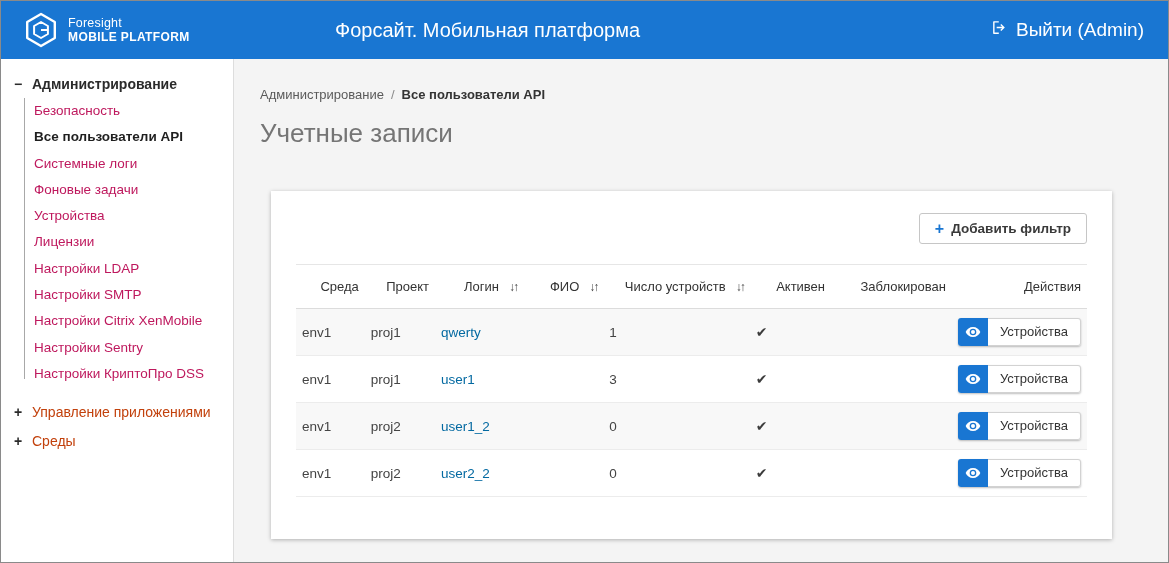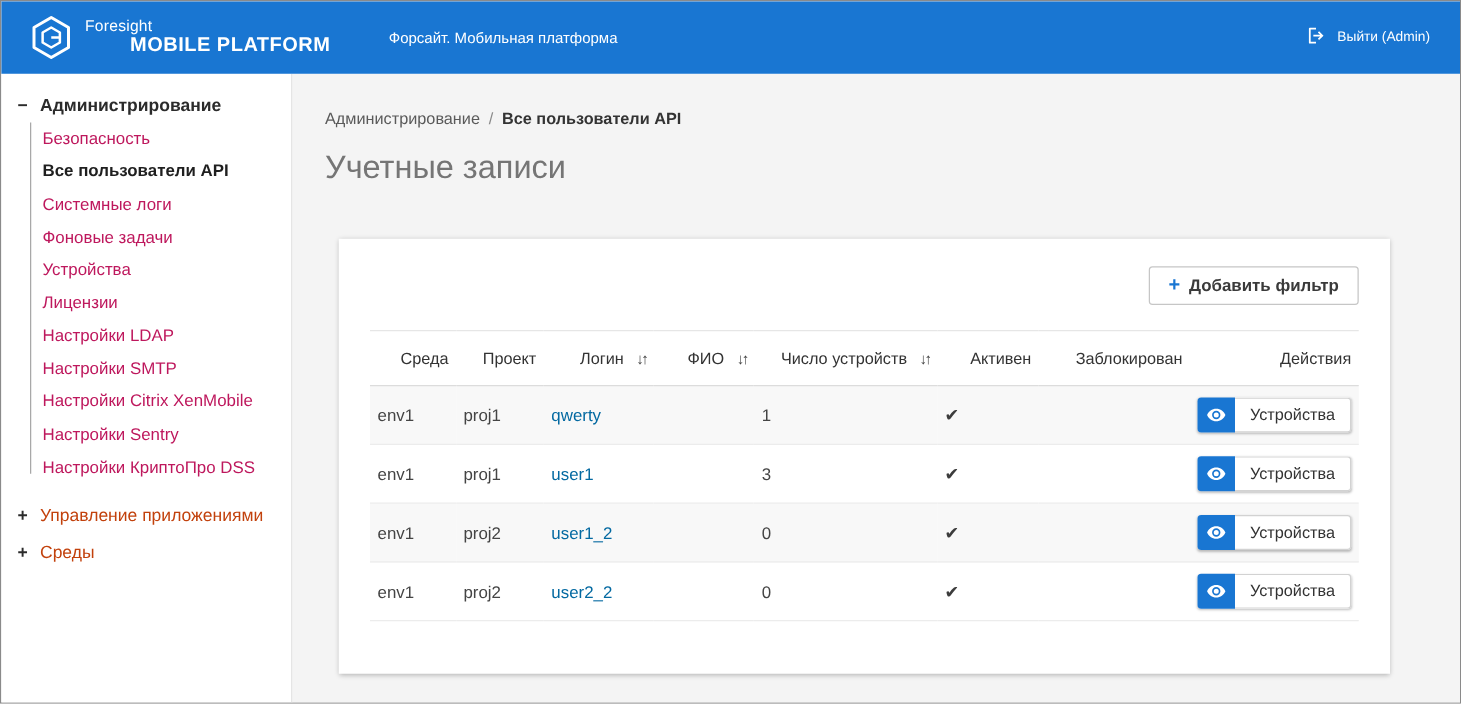--- a/index.html
+++ b/index.html
@@ -5,23 +5,23 @@
   * { box-sizing: border-box; margin: 0; padding: 0; }
   html, body { width: 1169px; height: 563px; }
   body { font-family: "Liberation Sans", "DejaVu Sans", sans-serif; background: #fff; }
   .page { width: 1169px; height: 563px; border: 1px solid #8a8a8a; overflow: hidden; display: flex; flex-direction: column; }
 
   
   .app-header { height: 58px; background: #1976d2; color: #fff; display: flex; align-items: center; position: relative; padding: 0 22px; flex: 0 0 58px; }
   .logo { display: flex; align-items: center; gap: 9px; }
   .logo svg { display: block; }
   .logo-text .line1 { font-size: 12.5px; font-weight: 400; letter-spacing: .2px; }
-  .logo-text .line2 { font-size: 16px; font-weight: bold; letter-spacing: .4px; margin-left: 36px; }
-  .app-title { position: absolute; left: 310px; top: 0; line-height: 58px; font-size: 12px; font-weight: 400; text-align: right; }
-  .logout { position: absolute; right: 24px; top: 0; height: 58px; display: flex; align-items: center; gap: 8px; font-size: 11px; cursor: pointer; }
+  .logo-text .line2 { font-size: 12px; font-weight: bold; letter-spacing: .4px; }
+  .app-title { position: absolute; left: 334px; top: 0; line-height: 58px; font-size: 20px; font-weight: 400; text-align: right; }
+  .logout { position: absolute; right: 24px; top: 0; height: 58px; display: flex; align-items: center; gap: 8px; font-size: 19px; cursor: pointer; }
 
   
   .body-row { flex: 1; display: flex; overflow: hidden; }
   .sidebar { width: 233px; background: #fff; border-right: 1px solid #ddd; padding-top: 10px; overflow: hidden; flex: 0 0 233px; }
   .main { flex: 1; background: #f4f4f4; overflow: hidden; }
 
   
   .tree-header { display: flex; align-items: center; gap: 9px; padding: 7px 10px 6px 12px; font-size: 14px; color: #2b2b2b; cursor: pointer; }
   .tree-header .hdr-label { font-weight: bold; }
   .tree-header.collapsed .hdr-label { font-weight: 400; color: #c2410c; }

